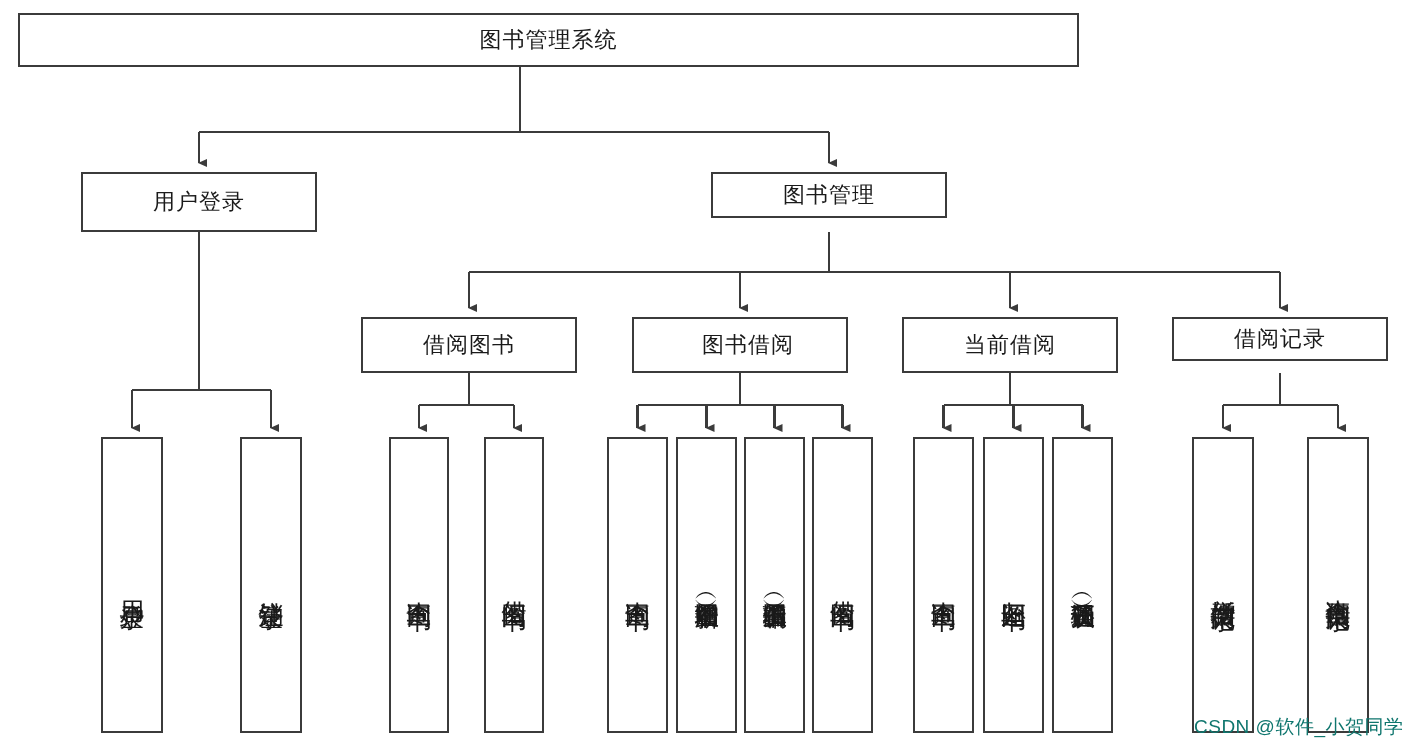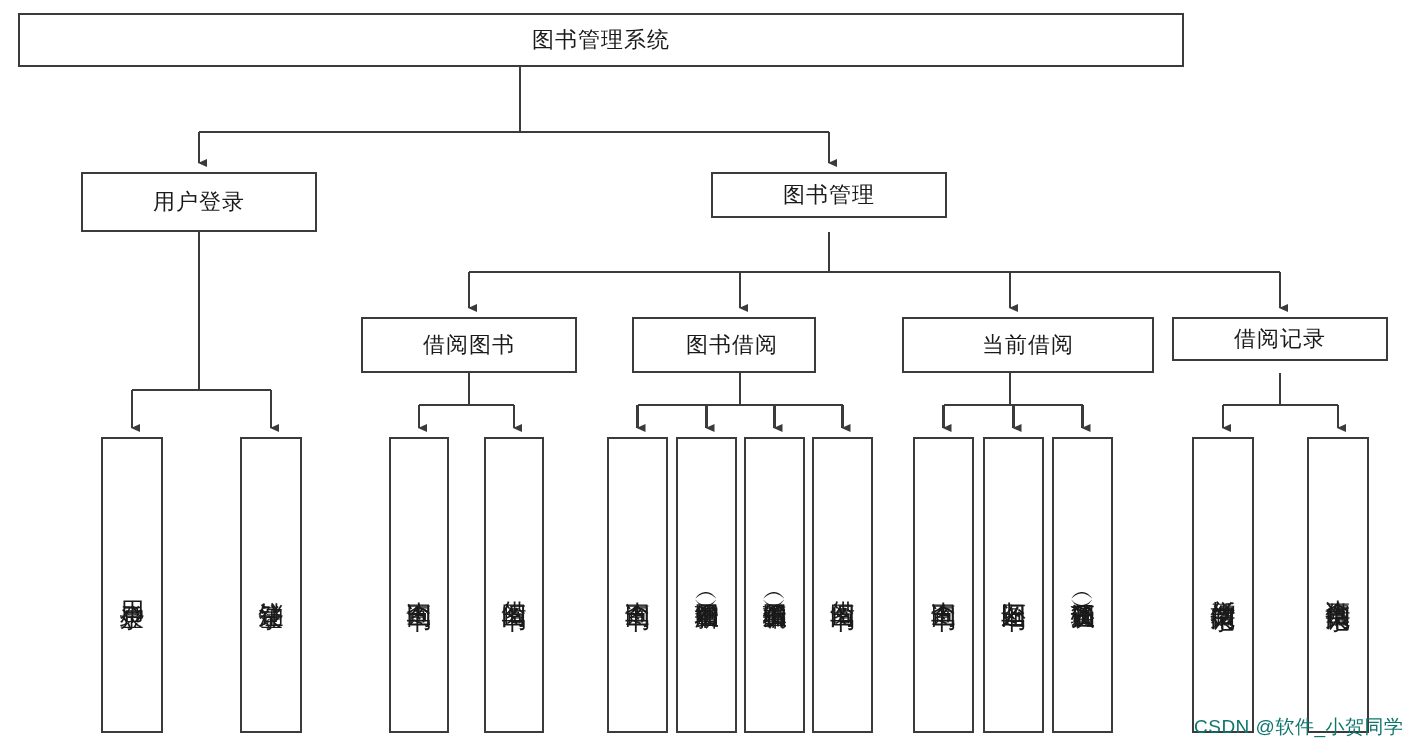--- a/index.html
+++ b/index.html
@@ -116,38 +116,38 @@
         <line x1="943.5" y1="405" x2="943.5" y2="428" marker-end="url(#arrow)"></line>
         <line x1="1013.5" y1="405" x2="1013.5" y2="428" marker-end="url(#arrow)"></line>
         <line x1="1082.5" y1="405" x2="1082.5" y2="428" marker-end="url(#arrow)"></line>
         <line x1="1280" y1="373" x2="1280" y2="405"></line>
         <line x1="1223" y1="405" x2="1338" y2="405"></line>
         <line x1="1223" y1="405" x2="1223" y2="428" marker-end="url(#arrow)"></line>
         <line x1="1338" y1="405" x2="1338" y2="428" marker-end="url(#arrow)"></line>
       </g>
   </svg>
 
-  <div class="node-box node-root node-horizontal" style="left: 18px; top: 13px; width: 1166px; height: 54px;">
+  <div class="node-box node-root node-horizontal" style="left: 18px; top: 13px; width: 1061px; height: 54px;">
     <span class="node-label">图书管理系统</span>
   </div>
 
   <div class="node-box node-horizontal" style="left: 81px; top: 172px; width: 236px; height: 60px;">
     <span class="node-label">用户登录</span>
   </div>
   <div class="node-box node-horizontal" style="left: 711px; top: 172px; width: 236px; height: 46px;">
     <span class="node-label">图书管理</span>
   </div>
 
   <div class="node-box node-horizontal" style="left: 361px; top: 317px; width: 216px; height: 56px;">
     <span class="node-label">借阅图书</span>
   </div>
-  <div class="node-box node-horizontal" style="left: 632px; top: 317px; width: 184px; height: 56px; padding-left: 16px;">
+  <div class="node-box node-horizontal" style="left: 632px; top: 317px; width: 216px; height: 56px; padding-left: 16px;">
     <span class="node-label">图书借阅</span>
   </div>
-  <div class="node-box node-horizontal" style="left: 902px; top: 317px; width: 252px; height: 56px;">
+  <div class="node-box node-horizontal" style="left: 902px; top: 317px; width: 216px; height: 56px;">
     <span class="node-label">当前借阅</span>
   </div>
   <div class="node-box node-horizontal" style="left: 1172px; top: 317px; width: 216px; height: 44px;">
     <span class="node-label">借阅记录</span>
   </div>
 
   <div class="node-box node-vertical" style="left: 101px; top: 437px; width: 62px; height: 296px;">
     <span class="node-label">用户登录</span>
   </div>
   <div class="node-box node-vertical" style="left: 240px; top: 437px; width: 62px; height: 296px;">

